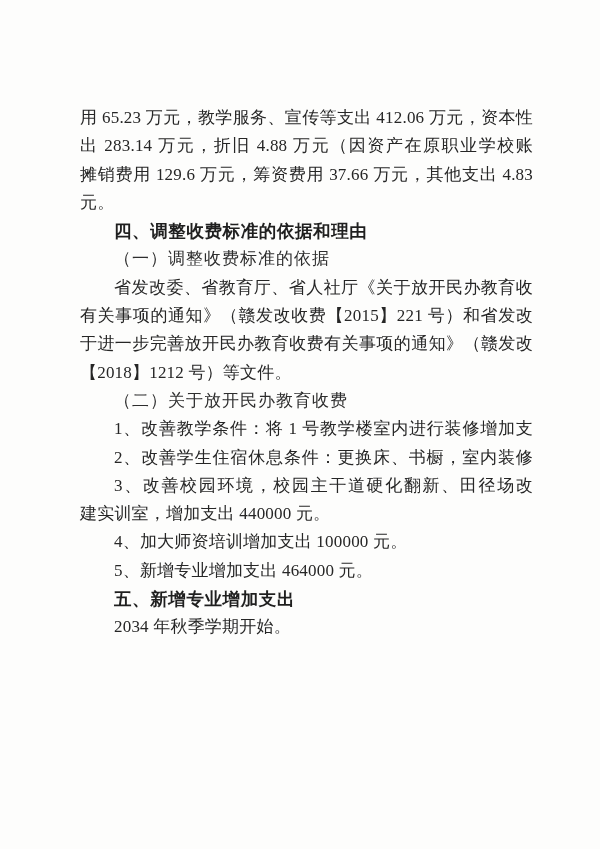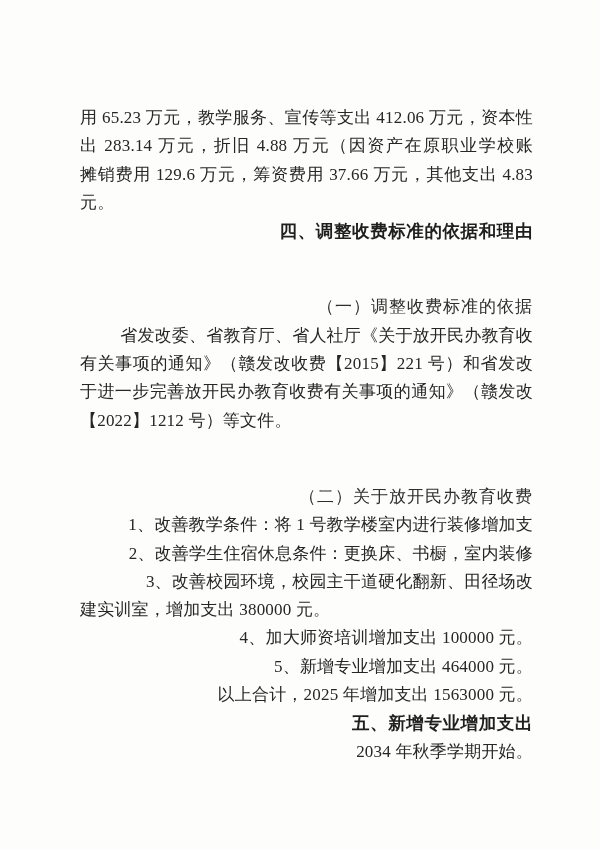--- a/index.html
+++ b/index.html
@@ -32,61 +32,58 @@
   
   .jf {
     white-space: normal;
     text-align: justify;
     text-align-last: justify;
     overflow: hidden;
   }
   
   .ind {
     padding-left: 34px;
-    text-align: right;
   }
   .ind.jf {
     padding-left: 0;
     text-indent: 34px;
   }
   
   .h {
     font-family: "Liberation Sans", "DejaVu Sans", sans-serif;
     font-weight: bold;
     font-size: 17.5px;
     letter-spacing: 0.6px;
     color: #1f1f1f;
   }
   
   .kai {
     font-size: 17px;
     color: #2e2e2e;
     letter-spacing: 1px;
-    margin-top: 48px;
   }
 </style>
 </head>
 <body>
 
 <div class="page">
   <div class="doc-text">
     <div class="ln jf">用 65.23 万元，教学服务、宣传等支出 412.06 万元，资本性支</div>
     <div class="ln jf">出 283.14 万元，折旧 4.88 万元（因资产在原职业学校账上），</div>
     <div class="ln jf">摊销费用 129.6 万元，筹资费用 37.66 万元，其他支出 4.83 万</div>
     <div class="ln">元。</div>
     <div class="ln h ind">四、调整收费标准的依据和理由</div>
     <div class="ln kai ind">（一）调整收费标准的依据</div>
     <div class="ln jf ind">省发改委、省教育厅、省人社厅《关于放开民办教育收费</div>
     <div class="ln jf">有关事项的通知》（赣发改收费【2015】221 号）和省发改委《关</div>
     <div class="ln jf">于进一步完善放开民办教育收费有关事项的通知》（赣发改收费</div>
-    <div class="ln">【2022】1212 号）等文件。</div>
+    <div class="ln">【2018】1212 号）等文件。</div>
     <div class="ln kai ind">（二）关于放开民办教育收费</div>
     <div class="ln jf ind">1、改善教学条件：将 1 号教学楼室内进行装修增加支出</div>
     <div class="ln jf ind">2、改善学生住宿休息条件：更换床、书橱，室内装修增加</div>
     <div class="ln jf ind">3、改善校园环境，校园主干道硬化翻新、田径场改造、新</div>
-    <div class="ln">建实训室，增加支出 380000 元。</div>
+    <div class="ln">建实训室，增加支出 440000 元。</div>
     <div class="ln ind">4、加大师资培训增加支出 100000 元。</div>
     <div class="ln ind">5、新增专业增加支出 464000 元。</div>
-    <div class="ln ind">以上合计，2025 年增加支出 1563000 元。</div>
     <div class="ln h ind">五、新增专业增加支出</div>
     <div class="ln ind">2034 年秋季学期开始。</div>
   </div>
 </div>
 
 </body></html>

